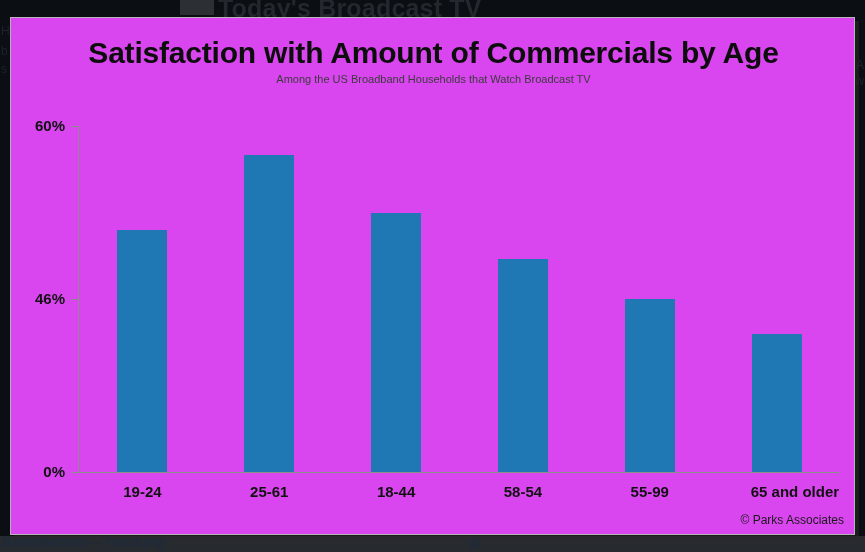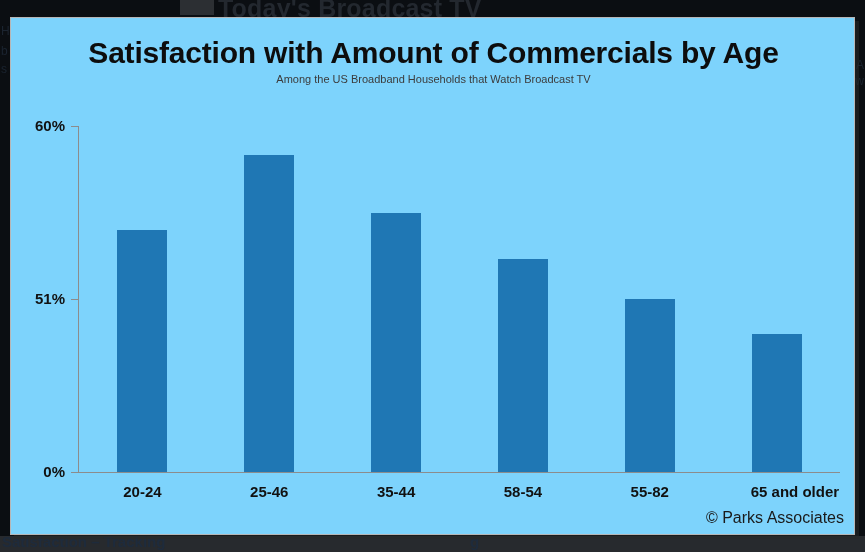--- a/index.html
+++ b/index.html
@@ -102,21 +102,21 @@
     opacity: .92;
   }
 
   
   #chart-panel {
     position: absolute;
     left: 10px;
     top: 17px;
     width: 845px;
     height: 518px;
-    background: #7dd3fc;
+    background: #d946ef;
     border: 1px solid #b6b6b6;
     box-sizing: border-box;
     box-shadow: 4px 4px 0 rgba(40,40,40,.55);
   }
 
   #chart-title {
     position: absolute;
     left: 0;
     top: 18px;
     width: 845px;
@@ -195,21 +195,21 @@
     font-size: 15px;
     font-weight: bold;
     color: #111111;
     white-space: nowrap;
   }
 
   #copyright {
     position: absolute;
     right: 10px;
     bottom: 7px;
-    font-size: 16px;
+    font-size: 12px;
     color: #1a1a1a;
     white-space: nowrap;
   }
 </style>
 </head>
 <body>
 
 <div id="bg-slide">
   <div class="bg-swatch"></div>
   <div class="bg-head">Today's Broadcast TV</div>
@@ -228,36 +228,36 @@
   <div id="chart-title">Satisfaction with Amount of Commercials by Age</div>
   <div id="chart-subtitle">Among the US Broadband Households that Watch Broadcast TV</div>
 
   <div id="plot-area">
     <div class="axis-line" id="y-axis-line"></div>
     <div class="axis-line" id="x-axis-line"></div>
     <div id="y-ticks">
         <div class="y-tick-mark" style="top: 454px;"></div>
         <div class="y-tick-label" style="top: 445px;">0%</div>
         <div class="y-tick-mark" style="top: 281px;"></div>
-        <div class="y-tick-label" style="top: 272px;">51%</div>
+        <div class="y-tick-label" style="top: 272px;">46%</div>
         <div class="y-tick-mark" style="top: 108px;"></div>
         <div class="y-tick-label" style="top: 99px;">60%</div>
       </div>
     <div id="bars">
         <div class="bar" title="18-24: 42%" style="left: 106.417px; top: 211.8px; height: 242.2px; background: rgb(31, 119, 180);"></div>
         <div class="bar" title="25-34: 55%" style="left: 233.25px; top: 136.833px; height: 317.167px; background: rgb(31, 119, 180);"></div>
         <div class="bar" title="35-44: 45%" style="left: 360.083px; top: 194.5px; height: 259.5px; background: rgb(31, 119, 180);"></div>
         <div class="bar" title="45-54: 37%" style="left: 486.917px; top: 240.633px; height: 213.367px; background: rgb(31, 119, 180);"></div>
         <div class="bar" title="55-64: 30%" style="left: 613.75px; top: 281px; height: 173px; background: rgb(31, 119, 180);"></div>
         <div class="bar" title="65 and older: 24%" style="left: 740.583px; top: 315.6px; height: 138.4px; background: rgb(31, 119, 180);"></div>
       </div>
     <div id="x-ticks">
-        <div class="x-tick-label" style="left: 68.9167px;">20-24</div>
-        <div class="x-tick-label" style="left: 195.75px;">25-46</div>
-        <div class="x-tick-label" style="left: 322.583px;">35-44</div>
+        <div class="x-tick-label" style="left: 68.9167px;">19-24</div>
+        <div class="x-tick-label" style="left: 195.75px;">25-61</div>
+        <div class="x-tick-label" style="left: 322.583px;">18-44</div>
         <div class="x-tick-label" style="left: 449.417px;">58-54</div>
-        <div class="x-tick-label" style="left: 576.25px;">55-82</div>
+        <div class="x-tick-label" style="left: 576.25px;">55-99</div>
         <div class="x-tick-label" style="left: 703.083px; text-align: right;">65 and older</div>
       </div>
   </div>
 
   <div id="copyright">© Parks Associates</div>
 </div>
 
 </body></html>

